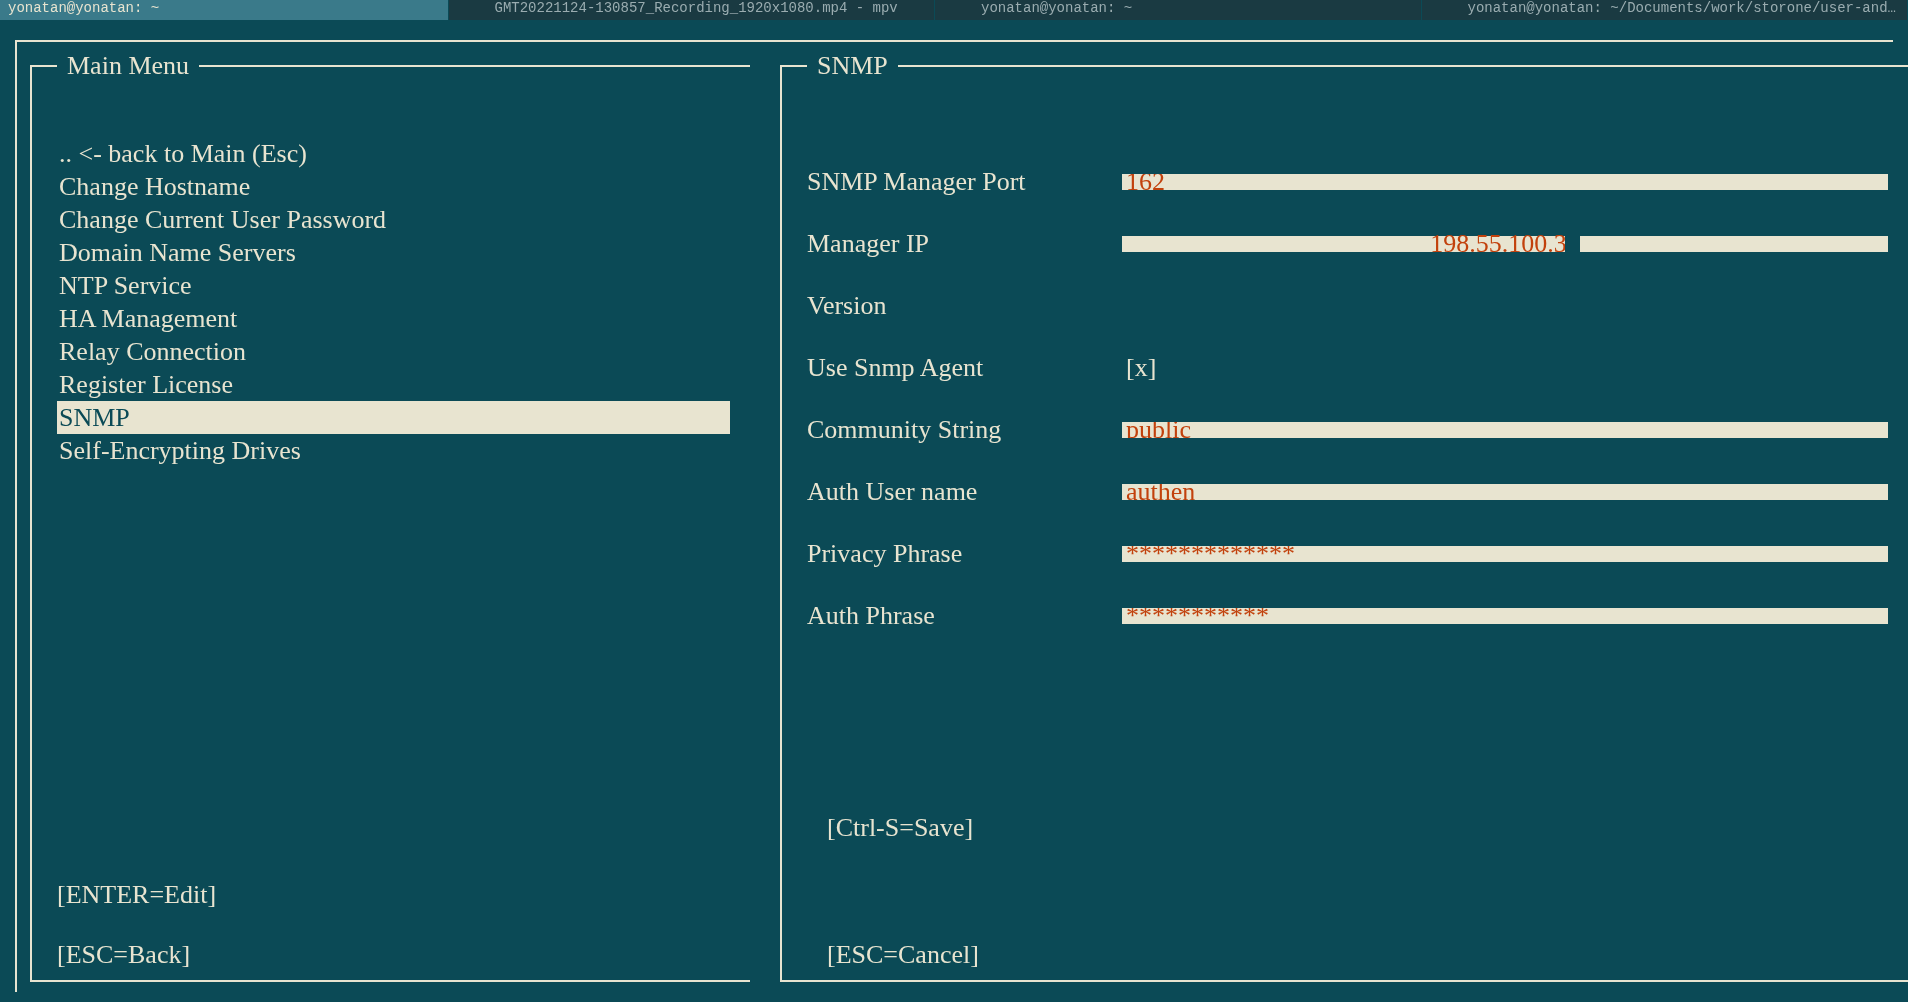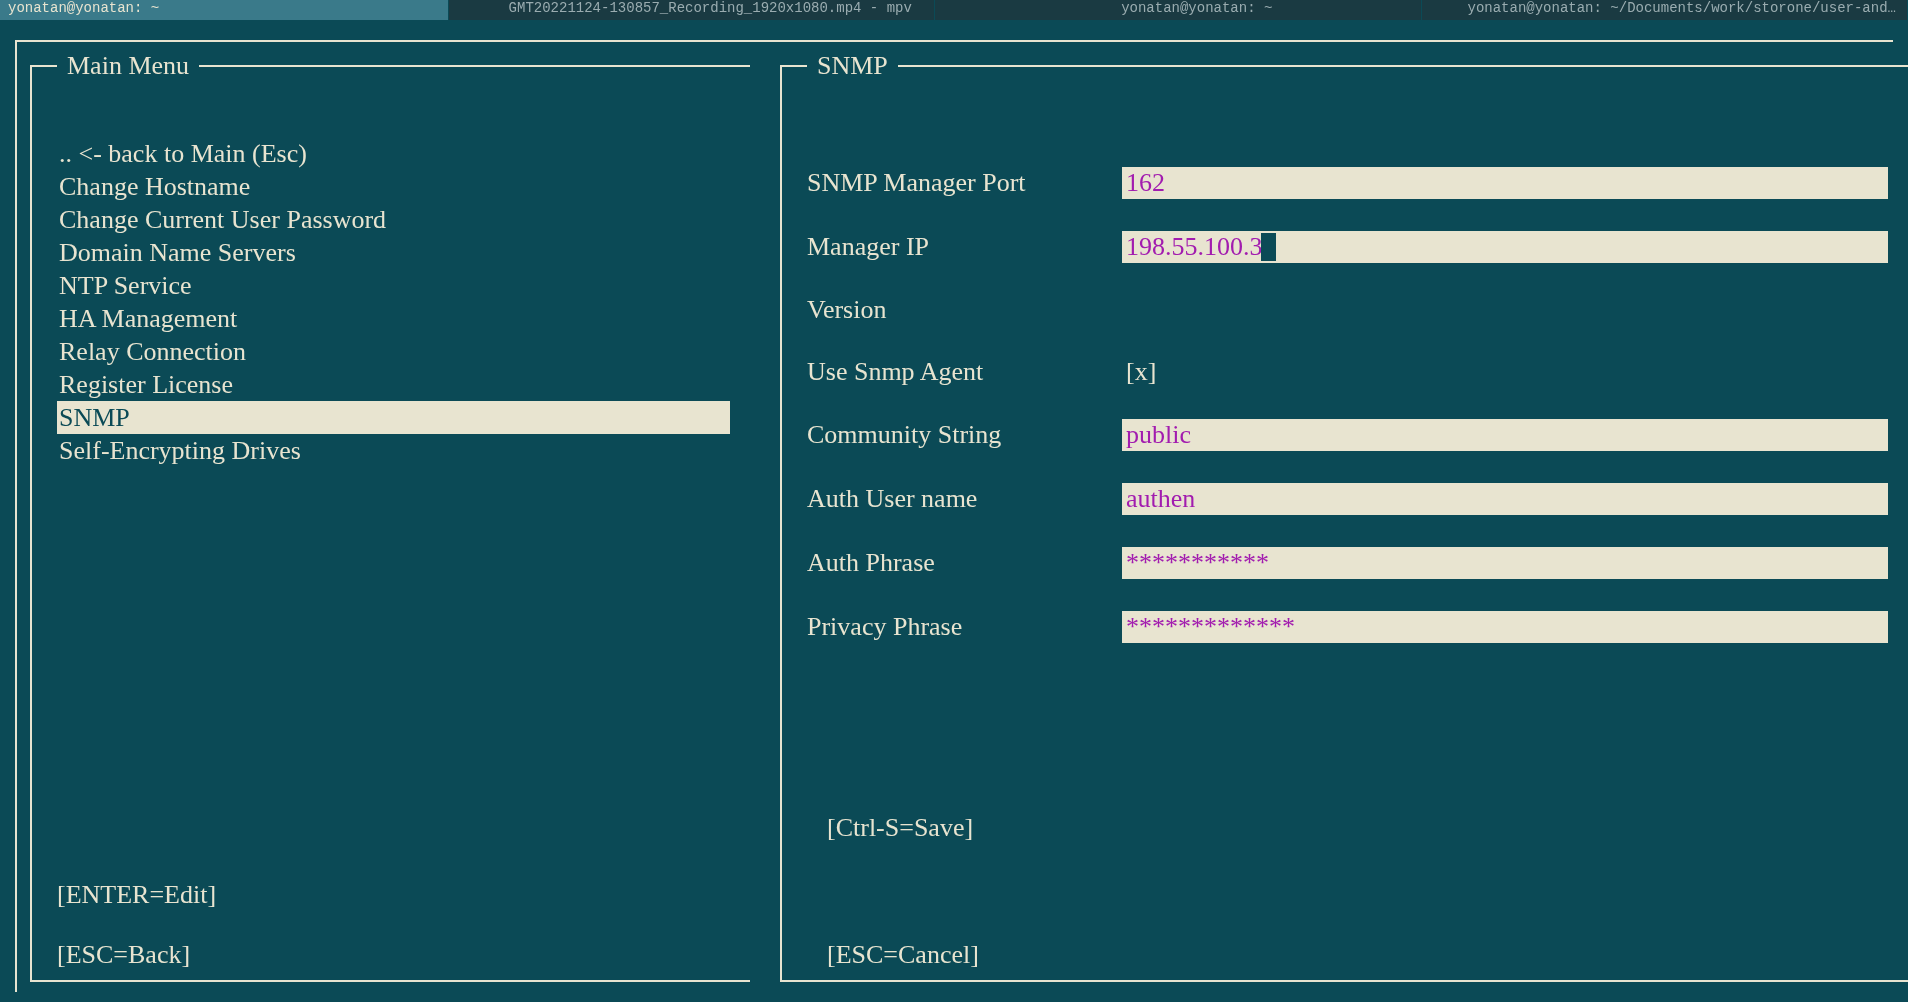--- a/index.html
+++ b/index.html
@@ -24,21 +24,21 @@
       color: #9aacb0;
       gap: 38px;
     }
     .taskbar-item {
       flex: 1;
       padding: 0 8px;
       white-space: nowrap;
       overflow: hidden;
       text-overflow: ellipsis;
       border-right: 1px solid #0b4a56;
-      text-align: center;
+      text-align: left;
     }
     .taskbar-item.active {
       background: #3a7a8a;
       color: #e8e4d0;
       text-align: left;
     }
     .main-container {
       position: relative;
       padding: 0 20px;
       height: calc(100% - 20px);
@@ -100,26 +100,26 @@
       align-items: center;
       margin-bottom: 32px;
     }
     .form-label {
       flex: 0 0 315px;
       font-size: 26px;
     }
     .form-input {
       flex: 1;
       background: #e8e4d0;
-      color: #a21caf;
+      color: #c2410c;
       border: none;
       font-family: inherit;
       font-size: 26px;
       padding: 0 4px;
-      height: 32px;
+      height: 16px;
       outline: none;
     }
     .cursor-block {
       display: inline-block;
       width: 15px;
       height: 28px;
       background: #0b4a56;
       vertical-align: middle;
       margin-left: -2px;
     }
@@ -185,21 +185,21 @@
 
       <div style="margin-top:50px">
 
         <div class="form-row">
           <div class="form-label">SNMP Manager Port</div>
           <input class="form-input" value="162" style="">
         </div>
 
         <div class="form-row">
           <div class="form-label">Manager IP</div>
-          <div class="form-input" style="display:flex;align-items:center;">
+          <div class="form-input" style="display:flex;align-items:center;justify-content:center;">
             <span>198.55.100.3</span>
               <span class="cursor-block"></span>
           </div>
         </div>
 
         <div class="form-row">
           <div class="form-label">Version</div>
         </div>
 
         <div class="form-row">
@@ -211,27 +211,27 @@
           <div class="form-label">Community String</div>
           <input class="form-input" value="public" style="">
         </div>
 
         <div class="form-row">
           <div class="form-label">Auth User name</div>
           <input class="form-input" value="authen" style="">
         </div>
 
         <div class="form-row">
+          <div class="form-label">Privacy Phrase</div>
+          <input class="form-input" value="*************" style="">
+        </div>
+
+        <div class="form-row">
           <div class="form-label">Auth Phrase</div>
           <input class="form-input" value="***********" style="">
-        </div>
-
-        <div class="form-row">
-          <div class="form-label">Privacy Phrase</div>
-          <input class="form-input" value="*************" style="">
         </div>
 
       </div>
 
       <div class="footer-hints footer-right">
         <span>[Ctrl-S=Save]</span>
         <span>[ESC=Cancel]</span>
       </div>
     </div>
 

